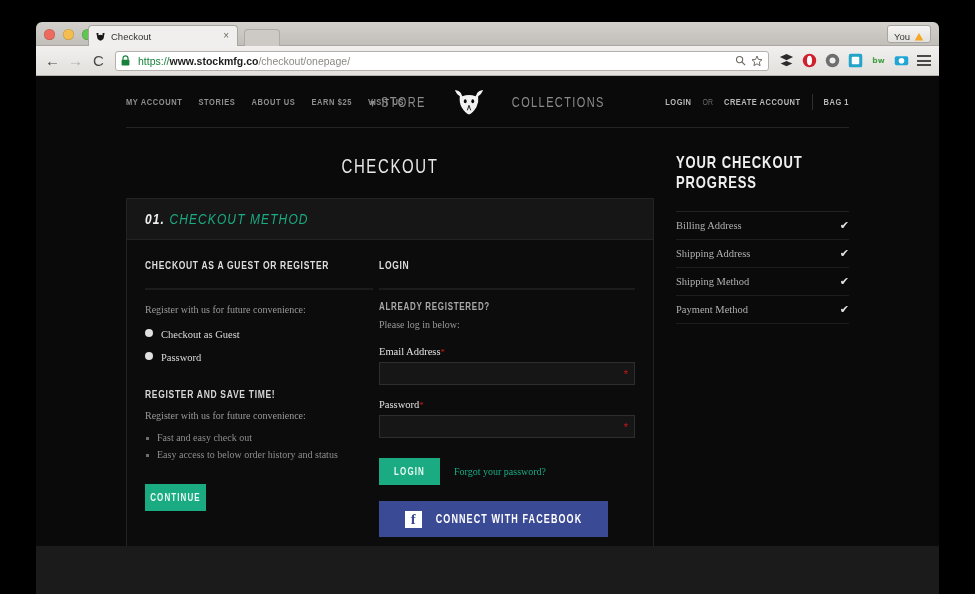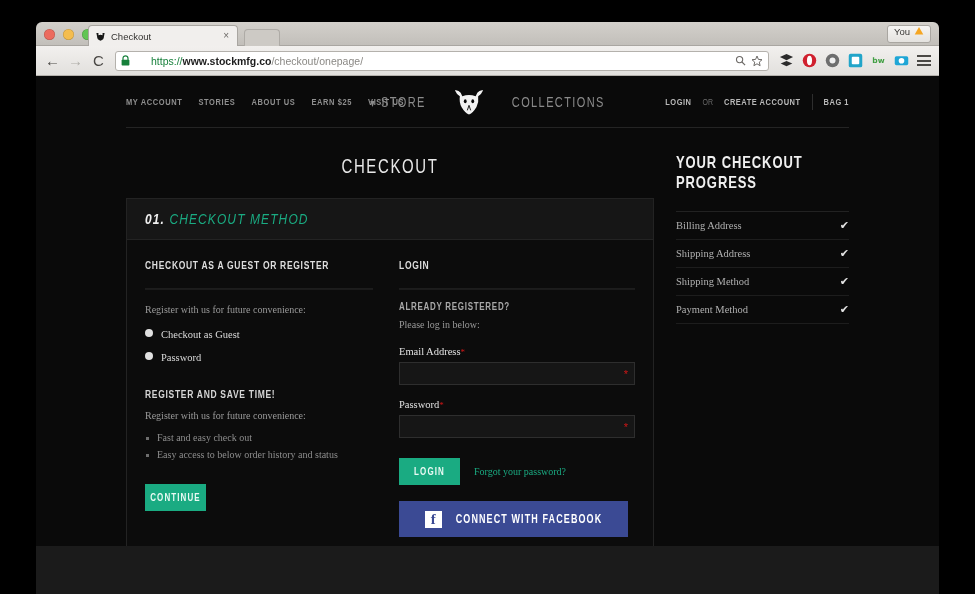--- a/index.html
+++ b/index.html
@@ -63,21 +63,21 @@
     border: 1px solid #aeaba6;
     border-bottom: none;
     border-radius: 4px 4px 0 0;
   }
   .you-button {
     position: absolute; right: 8px; top: 3px;
     height: 18px; padding: 0 6px;
     background: linear-gradient(#f6f5f3,#e4e2df);
     border: 1px solid #a9a6a1;
     border-radius: 3px;
-    display: flex; align-items: flex-start; gap: 4px;
+    display: flex; align-items: flex-end; gap: 4px;
     font-size: 9.5px; color: #3a3836;
   }
 
   
   #toolbar {
     height: 30px;
     background: linear-gradient(#f2f0ee,#e2e0dd);
     border-bottom: 1px solid #b4b1ac;
     display: flex; align-items: center;
     padding: 0 8px; gap: 6px;
@@ -86,21 +86,21 @@
     font-size: 15px; line-height: 1;
     color: #4a4845; width: 17px; text-align: center;
   }
   .nav-btn.disabled { color: #b0aeaa; }
   .omnibox {
     flex: 1 1 auto; height: 20px;
     background: #ffffff;
     border: 1px solid #b4b1ac;
     border-radius: 3px;
     display: flex; align-items: center;
-    padding: 0 5px; gap: 21px;
+    padding: 0 5px; gap: 8px;
     margin-left: 2px;
   }
   .lock-icon { flex: 0 0 auto; }
   .url { font-size: 10.5px; white-space: nowrap; overflow: hidden; }
   .url .scheme-secure { color: #17803b; }
   .url .host { color: #1d1d1d; font-weight: bold; }
   .url .path { color: #8a8884; }
   .omni-right { margin-left: auto; display: flex; align-items: center; gap: 5px; }
   .ext-row { display: flex; align-items: center; gap: 8px; padding-left: 4px; }
   .ext { width: 15px; height: 15px; display: block; }
@@ -193,21 +193,21 @@
     padding: 13px 18px;
     font-size: 12px; letter-spacing: 1.1px;
     text-transform: uppercase;
     transform-origin: left center;
     font-style: italic;
   }
   .panel-head .num { color: #f0f0f0; font-weight: bold; display: inline-block;
                      transform: scaleY(1.28); }
   .panel-head .ttl { color: #1aab82; display: inline-block; transform: scaleY(1.28); }
 
-  .panel-body { display: flex; padding: 22px 18px 30px; gap: 26px; }
+  .panel-body { display: flex; padding: 22px 18px 30px; gap: 6px; }
   .col-guest { width: 228px; flex: 0 0 228px; }
   .col-login { flex: 1 1 auto; }
 
   .sec-head {
     font-size: 8.5px; letter-spacing: 0.7px; font-weight: bold;
     color: #dedede; text-transform: uppercase;
     transform: scaleY(1.3); transform-origin: left center;
     padding-bottom: 13px;
     border-bottom: 1px solid #262626;
     margin-bottom: 16px;

